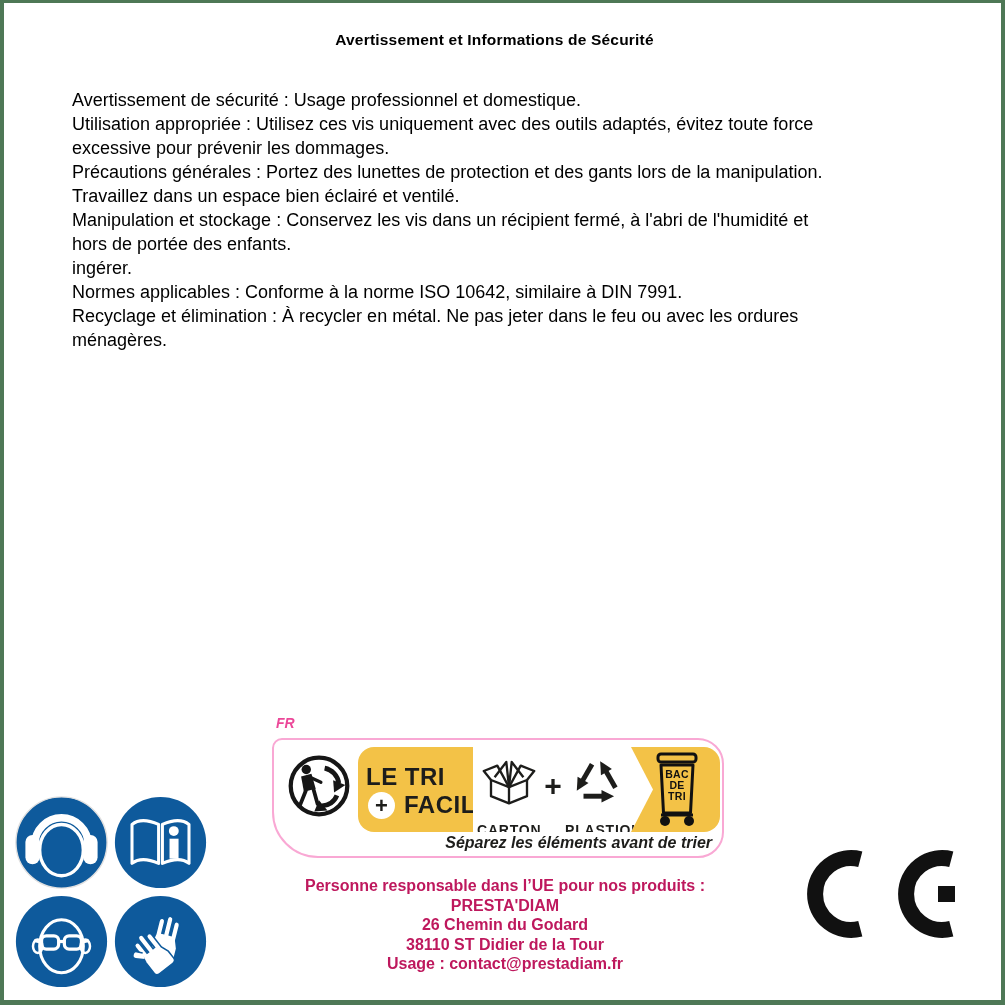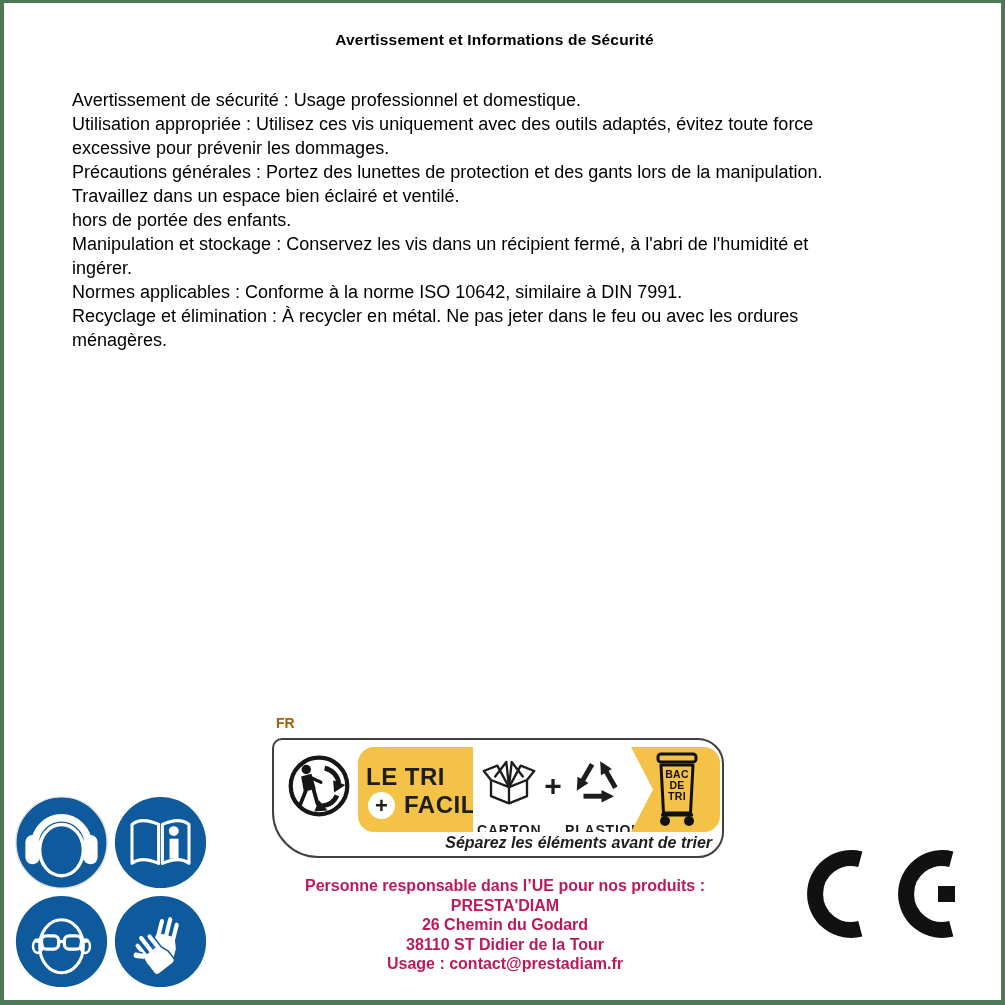--- a/index.html
+++ b/index.html
@@ -16,24 +16,24 @@
   }
   .title{
     position:absolute;top:28px;left:0;right:16px;text-align:center;
     font-size:15.5px;font-weight:bold;letter-spacing:.2px;
   }
   .body-text{
     position:absolute;left:68px;top:85px;width:890px;
     font-size:18px;line-height:24px;color:#000;
   }
   
-  .fr-tag{position:absolute;left:272px;top:712px;font-size:14px;font-weight:bold;color:#a16207;}
+  .fr-tag{position:absolute;left:272px;top:712px;font-size:14px;font-weight:bold;color:#ec4899;font-style:italic;}
   .infotri{
     position:absolute;left:268px;top:735px;width:452px;height:120px;background:#fff;
-    border:2px solid #404040;box-sizing:border-box;
+    border:2px solid #f9a8d4;box-sizing:border-box;
     border-radius:10px 26px 26px 46px;
   }
   .triman{position:absolute;left:12px;top:13px;}
   .band{
     position:absolute;left:84px;top:7px;width:362px;height:85px;
     background:var(--yellow);border-radius:16px;overflow:hidden;
   }
   .letri{position:absolute;left:8px;top:16px;width:112px;color:var(--ink);}
   .letri .l1{font-size:24px;font-weight:900;letter-spacing:.5px;}
   .letri .l2{font-size:24px;font-weight:900;letter-spacing:.5px;position:absolute;left:38px;top:28px;}
@@ -76,22 +76,22 @@
 <div class="page">
 
   <div class="title">Avertissement et Informations de Sécurité</div>
 
   <div class="body-text">
       <div>Avertissement de sécurité : Usage professionnel et domestique.</div>
       <div>Utilisation appropriée : Utilisez ces vis uniquement avec des outils adaptés, évitez toute force</div>
       <div>excessive pour prévenir les dommages.</div>
       <div>Précautions générales : Portez des lunettes de protection et des gants lors de la manipulation.</div>
       <div>Travaillez dans un espace bien éclairé et ventilé.</div>
+      <div>Manipulation et stockage : Conservez les vis dans un récipient fermé, à l'abri de l'humidité et</div>
       <div>hors de portée des enfants.</div>
-      <div>Manipulation et stockage : Conservez les vis dans un récipient fermé, à l'abri de l'humidité et</div>
       <div>ingérer.</div>
       <div>Normes applicables : Conforme à la norme ISO 10642, similaire à DIN 7991.</div>
       <div>Recyclage et élimination : À recycler en métal. Ne pas jeter dans le feu ou avec les ordures</div>
       <div>ménagères.</div>
     </div>
 
   <div class="fr-tag">FR</div>
 
   <div class="infotri">
 

